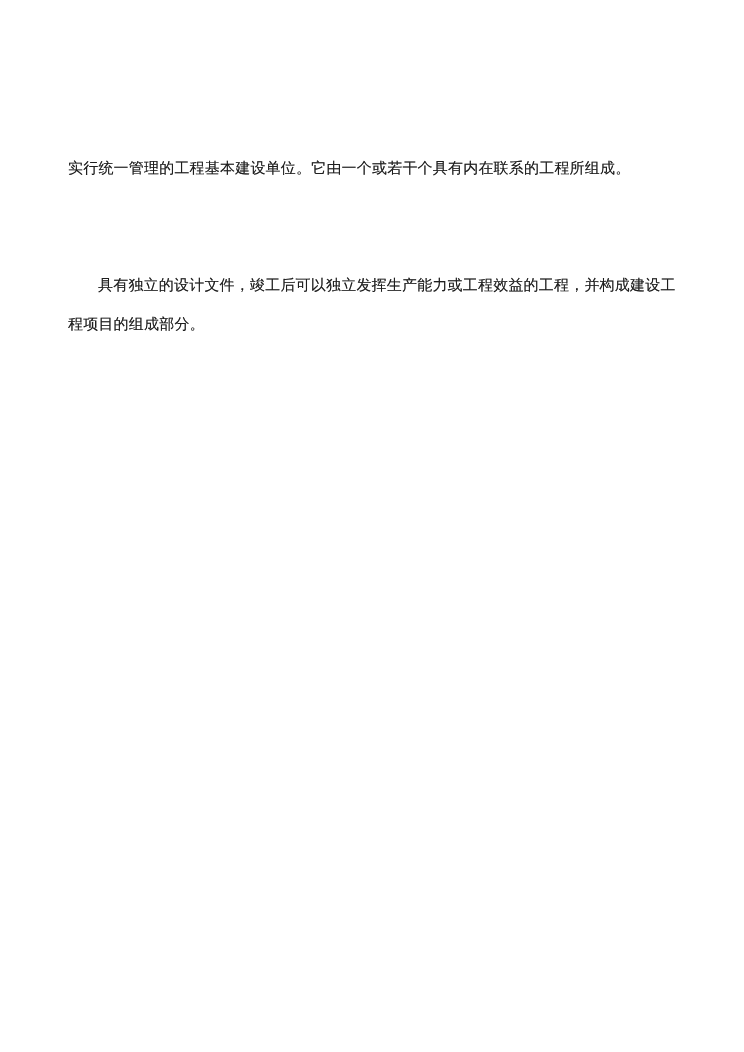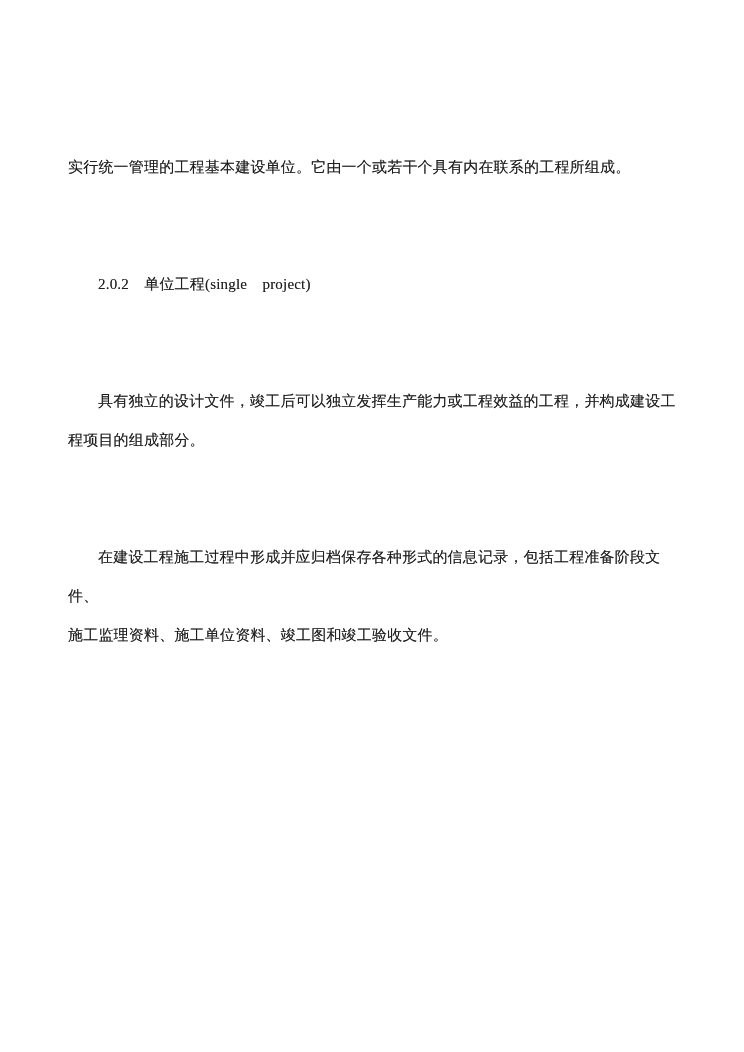--- a/index.html
+++ b/index.html
@@ -6,21 +6,21 @@
     margin: 0;
     padding: 0;
     background: #ffffff;
   }
   .page {
     position: relative;
     width: 744px;
     height: 1052px;
     background: #ffffff;
     overflow: hidden;
-    font-family: Liberation Serif, serif;
+    font-family: Liberation Sans, sans-serif;
     color: #1e1e1e;
   }
   .doc {
     position: absolute;
     left: 68px;
     top: 70px;
     width: 620px;
     font-size: 15px;
     line-height: 39px;
     white-space: pre-wrap;
@@ -34,25 +34,22 @@
   .line.noindent {
     text-indent: 0;
   }
 </style>
 </head>
 <body>
 
 <div class="page">
   <div class="doc">
     <div class="line noindent">实行统一管理的工程基本建设单位。它由一个或若干个具有内在联系的工程所组成。</div>
-    <div class="line">2.0.2　单位工程(single　project)</div>
     <div class="line">具有独立的设计文件，竣工后可以独立发挥生产能力或工程效益的工程，并构成建设工
 程项目的组成部分。</div>
-    <div class="line">在建设工程施工过程中形成并应归档保存各种形式的信息记录，包括工程准备阶段文件、
-施工监理资料、施工单位资料、竣工图和竣工验收文件。</div>
     
     
     
     
     
     
     
     
     
     

